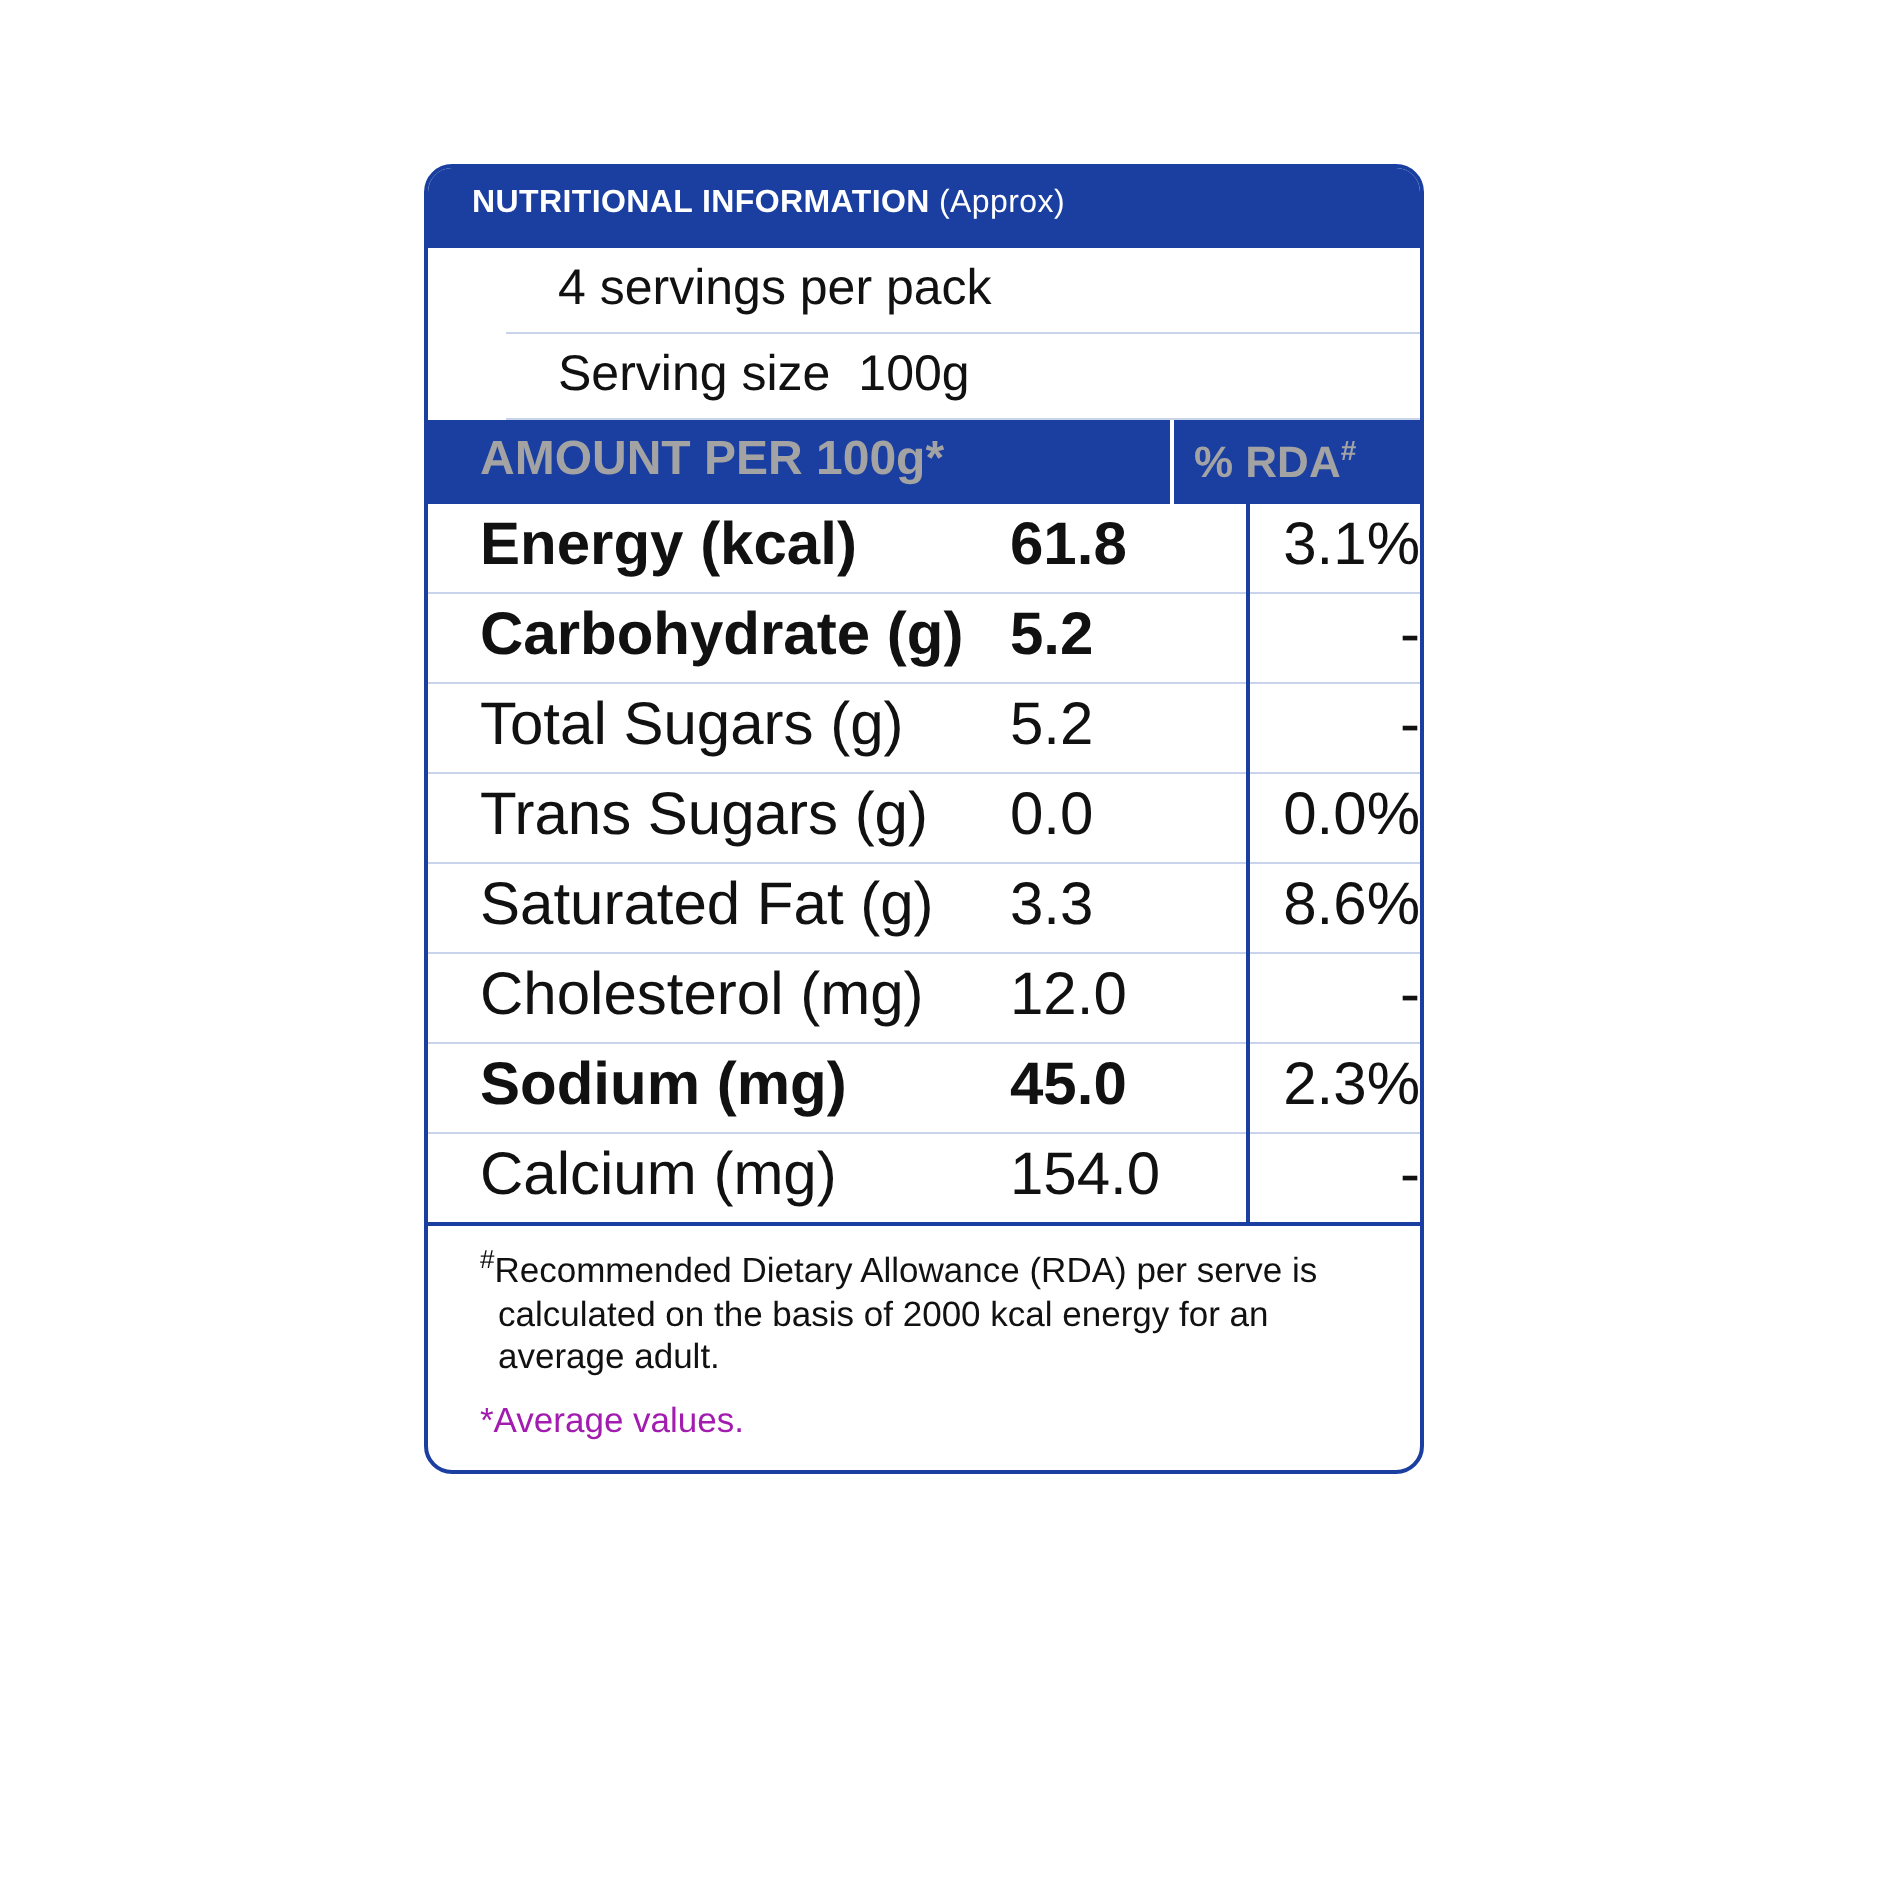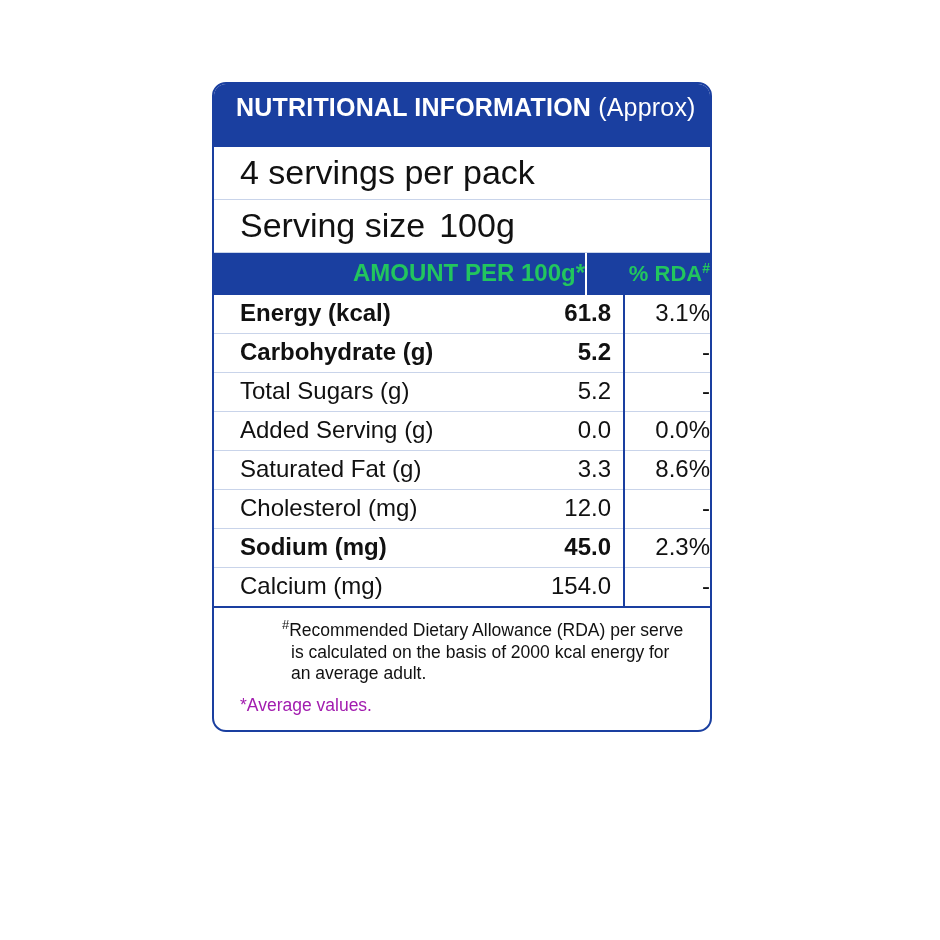--- a/index.html
+++ b/index.html
@@ -23,51 +23,51 @@
     border-radius: 14px;
     box-sizing: border-box;
     overflow: hidden;
     background: #ffffff;
   }
 
   
   .nut-header {
     background: #1a3fa0;
     color: #ffffff;
-    font-size: 25px;
+    font-size: 16px;
     font-weight: 600;
     letter-spacing: .2px;
-    padding: 9px 0 25px 22px;
+    padding: 9px 0 13px 22px;
     box-sizing: border-box;
     white-space: nowrap;
   }
   .nut-header .approx {
     font-weight: 400;
   }
 
   
   .inforow {
-    font-size: 34px;
+    font-size: 25px;
     color: #111111;
     padding: 6px 0 7px 26px;
     border-bottom: 1.5px solid #c9d4ea;
     box-sizing: border-box;
     white-space: nowrap;
+    margin-left: 39px;
   }
   .inforow .gap {
     display: inline-block;
     width: 14px;
   }
 
   
   .amountbar {
     display: flex;
     background: #1a3fa0;
-    color: #22c55e;
-    text-align: right;
+    color: #a3a3a3;
   }
   .amountbar .ab-left {
     flex: 0 0 371px;
     font-size: 24px;
     font-weight: 700;
     padding: 6px 0 8px 26px;
     box-sizing: border-box;
     white-space: nowrap;
   }
   .amountbar .ab-right {
@@ -84,36 +84,36 @@
   }
 
   
   .ntable {
     width: 100%;
     border-collapse: collapse;
     table-layout: fixed;
   }
   .ntable td {
     border-bottom: 1.5px solid #c9d4ea;
-    font-size: 24px;
+    font-size: 30px;
     color: #111111;
     padding: 4px 0 6px 0;
     vertical-align: middle;
     white-space: nowrap;
   }
   .ntable tr:last-child td {
     border-bottom: none;
   }
   .c-name {
     width: 265px;
     padding-left: 26px !important;
   }
   .c-val {
     width: 106px;
-    text-align: right;
+    text-align: left;
     padding-right: 12px !important;
   }
   .c-rda {
     width: auto;
     text-align: right;
     border-left: 2px solid #1a3fa0;
   }
   .bold .c-name, .bold .c-val {
     font-weight: 700;
   }
@@ -126,21 +126,20 @@
     border-top: 2px solid #1a3fa0;
     padding: 9px 22px 14px 26px;
     box-sizing: border-box;
   }
   .fn1 {
     font-size: 17.5px;
     color: #111111;
     line-height: 1.22;
     text-indent: -9px;
     padding-left: 9px;
-    margin-left: 42px;
   }
   .fn1 sup {
     font-size: 13px;
   }
   .fn2 {
     font-size: 17.5px;
     color: #a21caf;
     margin-top: 11px;
   }
 </style>
@@ -193,21 +192,21 @@
       <tr>
         <td class="c-name">
           <span>Total Sugars</span>
           <span class="unit">(g)</span>
         </td>
         <td class="c-val">5.2</td>
         <td class="c-rda">-</td>
       </tr>
       <tr>
         <td class="c-name">
-          <span>Added Serving</span>
+          <span>Trans Sugars</span>
           <span class="unit">(g)</span>
         </td>
         <td class="c-val">0.0</td>
         <td class="c-rda">0.0%</td>
       </tr>
       <tr>
         <td class="c-name">
           <span>Saturated Fat</span>
           <span class="unit">(g)</span>
         </td>

